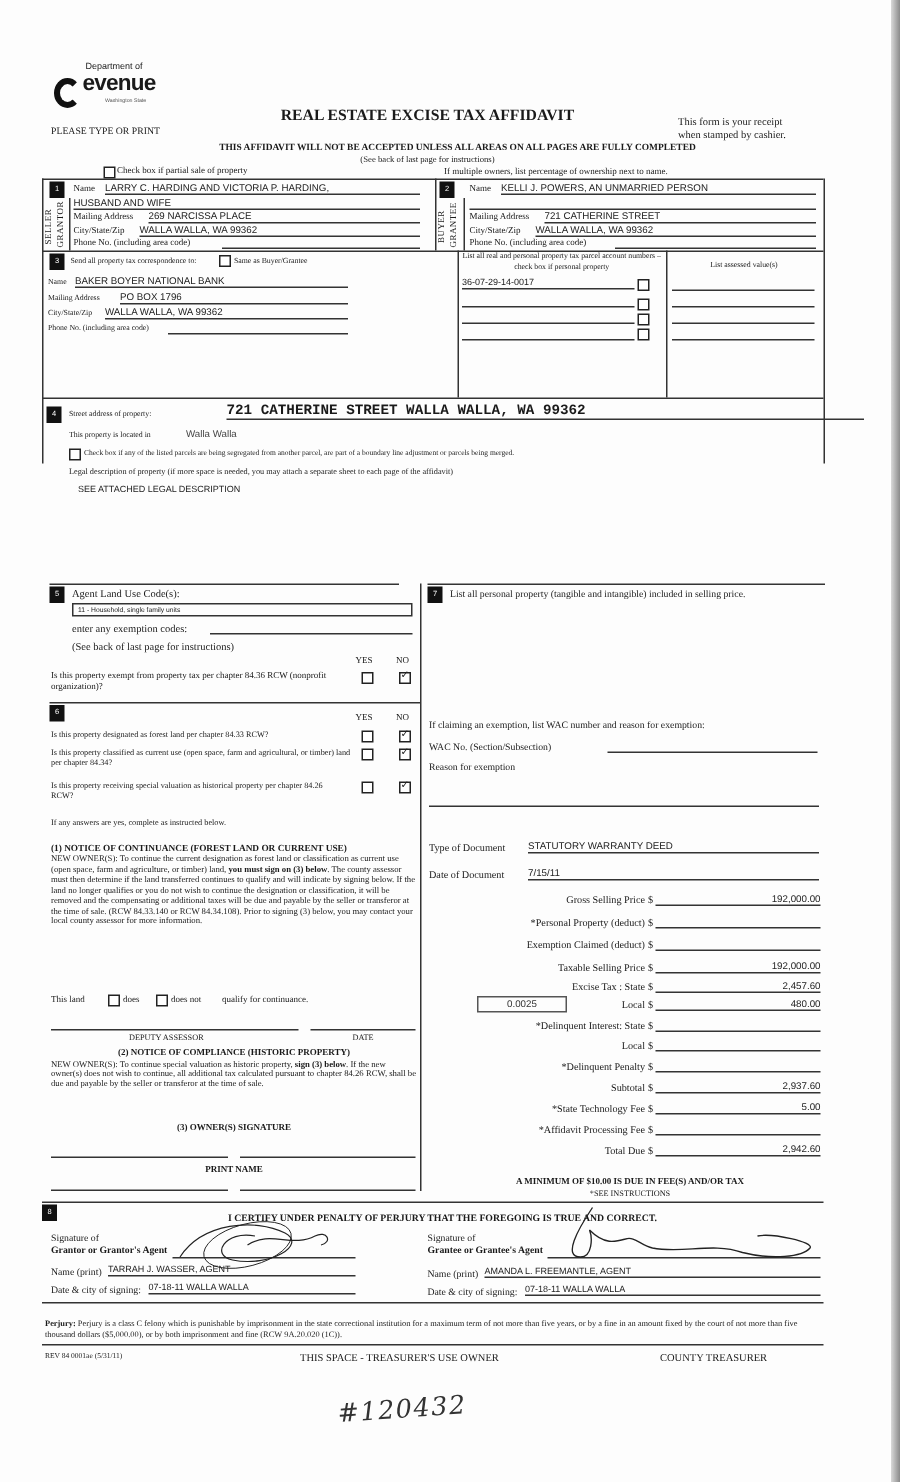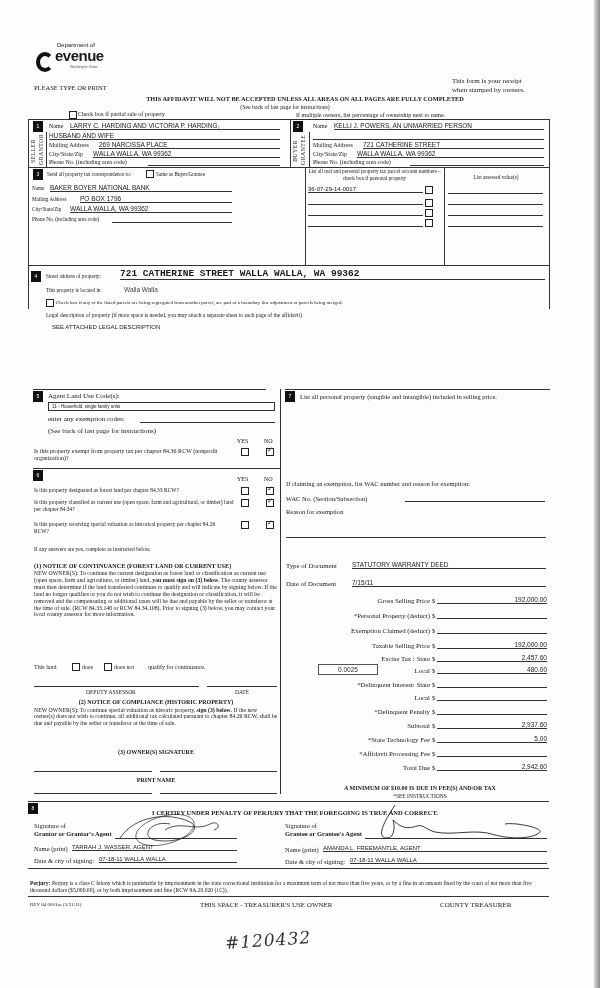--- a/index.html
+++ b/index.html
@@ -2,21 +2,21 @@
 <html><head>
 <meta charset="utf-8">
 <style>
   * { box-sizing: border-box; margin: 0; padding: 0; }
   html, body { width: 600px; height: 988px; background: #ffffff; overflow: hidden; }
   body { position: relative; font-family: "Liberation Serif", serif; color: #1a1a1a; font-size: 7px; }
   .page { position: absolute; left: 0; top: 0; width: 594px; height: 988px; background: #fdfdfd; }
   .right-edge { position: absolute; right: 0; top: 0; width: 6px; height: 988px; background: linear-gradient(to right, #d9d9d9, #8a8a8a); }
   .abs { position: absolute; }
   .sans { font-family: Liberation Sans, sans-serif; }
-  .mono { font-family: "Liberation Mono", monospace; }
+  .mono { font-family: "Liberation Mono", monospace; margin-left: 31px; }
   .bold { font-weight: bold; }
   .hline { position: absolute; height: 1px; background: #333; }
   .vline { position: absolute; width: 1px; background: #333; }
   .badge { position: absolute; width: 10px; height: 11px; background: #111; color: #fff; font-size: 5px; text-align: center; line-height: 11px; font-family: "Liberation Sans", sans-serif; }
   .cb { position: absolute; width: 8px; height: 8px; border: 1px solid #222; background: #fff; }
   .cb.checked::after { content: "\2713"; position: absolute; left: 0px; top: -3px; font-size: 7px; color: #222; }
   .fill { font-family: "Liberation Sans", sans-serif; font-size: 6.5px; color: #222; }
   .vert { position: absolute; writing-mode: vertical-rl; transform: rotate(180deg); font-size: 6px; text-align: center; letter-spacing: 0.3px; }
   .small { font-size: 6px; }
   .tiny { font-size: 5.2px; }
@@ -28,22 +28,23 @@
 <body>
 
 <div class="page">
 
   <div class="logo-mark"></div>
   <div class="abs sans" style="left:57px;top:42px;font-size:6px;">Department of</div>
   <div class="abs sans" style="left:55px;top:47px;font-size:15px;font-weight:bold;letter-spacing:-0.5px;">evenue</div>
   <div class="abs sans" style="left:70px;top:65px;font-size:3.5px;color:#555;">Washington State</div>
   <div class="abs" style="left:34px;top:84px;font-size:6.5px;">PLEASE TYPE OR PRINT</div>
 
+  <div class="abs bold center" style="left:150px;top:72px;width:270px;font-size:10.5px;">REAL ESTATE EXCISE TAX AFFIDAVIT</div>
   <div class="abs" style="left:452px;top:77px;font-size:7px;">This form is your receipt</div>
-  <div class="abs" style="left:452px;top:86px;font-size:7px;">when stamped by owners.</div>
+  <div class="abs" style="left:452px;top:86px;font-size:7px;">when stamped by cashier.</div>
   <div class="abs bold center" style="left:50px;top:95px;width:510px;font-size:6.3px;">THIS AFFIDAVIT WILL NOT BE ACCEPTED UNLESS ALL AREAS ON ALL PAGES ARE FULLY COMPLETED</div>
   <div class="abs center" style="left:150px;top:104px;width:270px;font-size:5.8px;">(See back of last page for instructions)</div>
 
   <div class="cb" style="left:69px;top:111px;"></div>
   <div class="abs" style="left:78px;top:111px;font-size:6px;">Check box if partial sale of property</div>
   <div class="abs" style="left:296px;top:112px;font-size:6px;">If multiple owners, list percentage of ownership next to name.</div>
 
   <div class="hline" style="left:28px;top:119px;width:521px;"></div>
   <div class="vline" style="left:28px;top:119px;height:190px;"></div>
   <div class="vline" style="left:549px;top:119px;height:190px;"></div>

